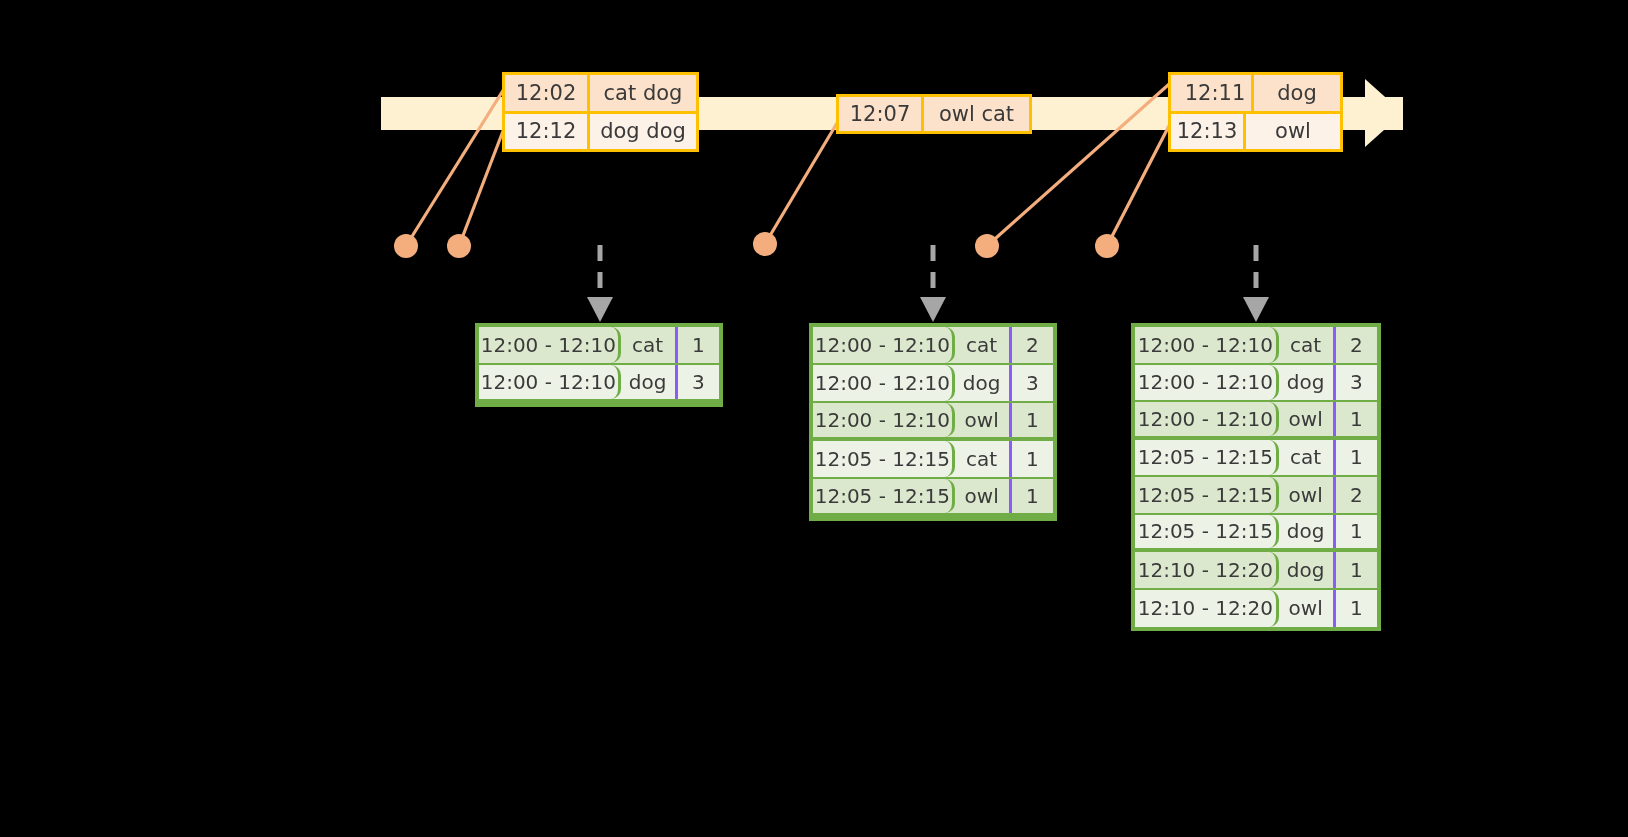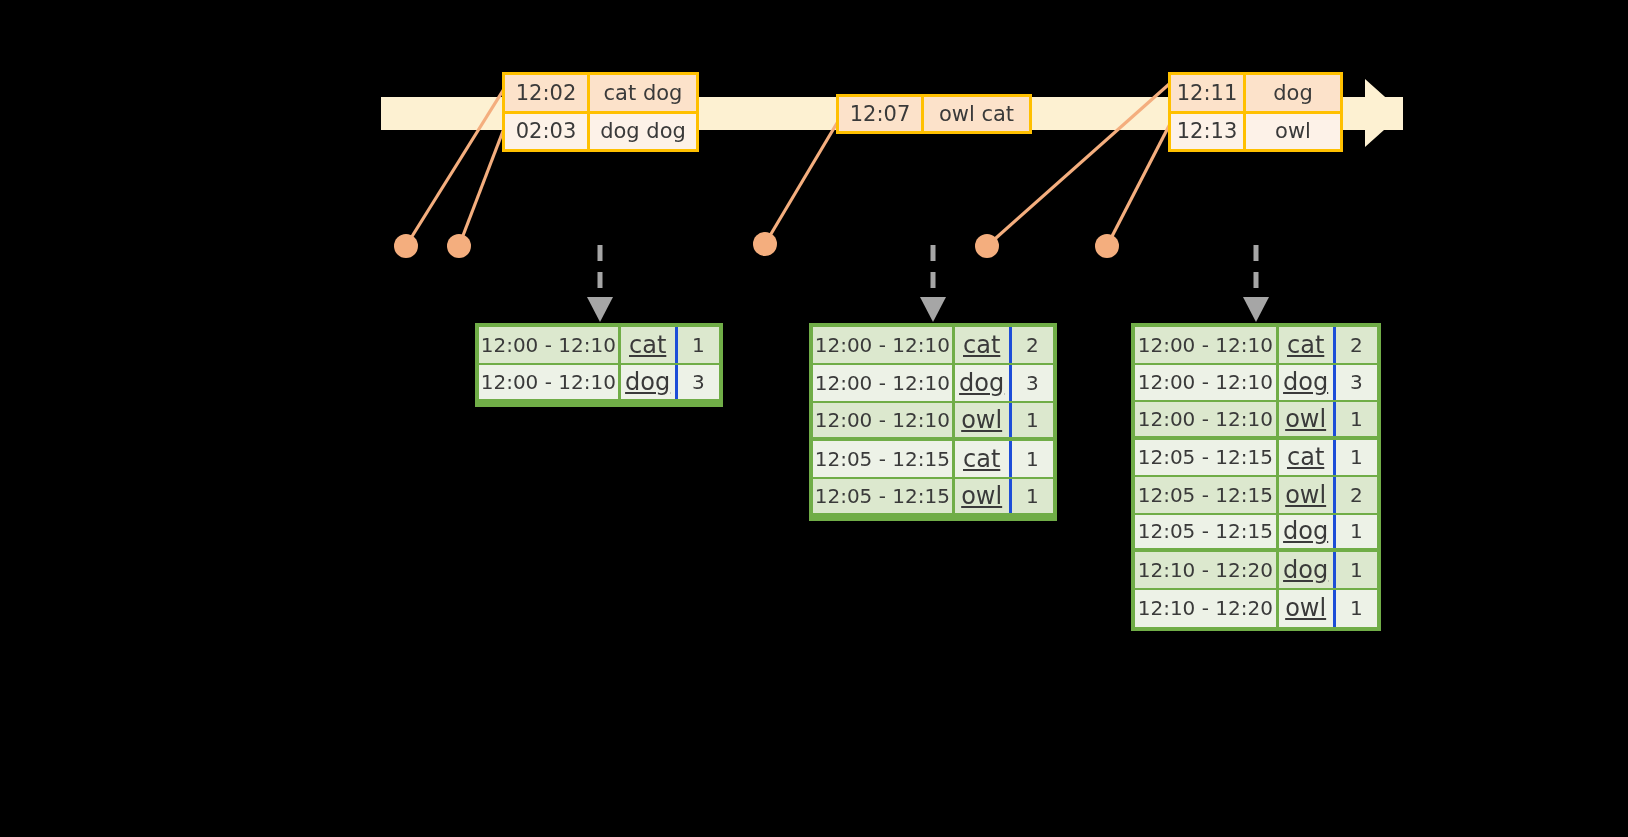--- a/index.html
+++ b/index.html
@@ -66,26 +66,26 @@
     border-bottom:2px solid #70AD47;
     box-sizing:border-box;
   }
   .rrow:last-child{border-bottom:none;}
   .rrow.grp-end{border-bottom:4px solid #70AD47;}
   .rrow.odd{background:#DCE8CE;}
   .rrow.even{background:#EDF2E7;}
   .c-win{
     display:flex;align-items:center;justify-content:center;
     border-right:3px solid #70AD47;
+    color:#3A3A3A;font-size:20px;white-space:nowrap;box-sizing:border-box;border-radius:10px;
+  }
+  .c-word{
+    display:flex;align-items:center;justify-content:center;
+    border-right:3px solid #8b5cf6;
     color:#3A3A3A;font-size:20px;white-space:nowrap;box-sizing:border-box;
-  }
-  .c-word{
-    display:flex;align-items:center;justify-content:center;
-    border-right:3px solid #1d4ed8;
-    color:#3A3A3A;font-size:24px;white-space:nowrap;box-sizing:border-box;text-decoration:underline;
   }
   .c-cnt{
     display:flex;align-items:center;justify-content:center;
     color:#3A3A3A;font-size:20px;white-space:nowrap;box-sizing:border-box;
   }
 </style>
 </head>
 <body>
 
 <div id="stage">
@@ -116,33 +116,33 @@
       </g>
     </svg>
 
   <div id="events-layer">
       <div class="evt" style="left: 502px; top: 60px; width: 197px; height: 80px;">
         <div class="evt-row shade-a">
           <div class="evt-time" style="width: 82px;">12:02</div>
           <div class="evt-words">cat dog</div>
         </div>
         <div class="evt-row shade-b">
-          <div class="evt-time" style="width: 82px;">02:03</div>
+          <div class="evt-time" style="width: 82px;">12:12</div>
           <div class="evt-words">dog dog</div>
         </div>
       </div>
       <div class="evt" style="left: 836px; top: 82px; width: 196px; height: 40px;">
         <div class="evt-row shade-a">
           <div class="evt-time" style="width: 82px; text-align: center;">12:07</div>
           <div class="evt-words">owl cat</div>
         </div>
       </div>
       <div class="evt" style="left: 1168px; top: 60px; width: 175px; height: 80px;">
         <div class="evt-row shade-a">
-          <div class="evt-time" style="width: 72px;">12:11</div>
+          <div class="evt-time" style="width: 72px; padding-left: 8px;">12:11</div>
           <div class="evt-words">dog</div>
         </div>
         <div class="evt-row shade-b">
           <div class="evt-time" style="width: 72px; text-align: right;">12:13</div>
           <div class="evt-words">owl</div>
         </div>
       </div>
     </div>
 
   <div id="dots-layer">

